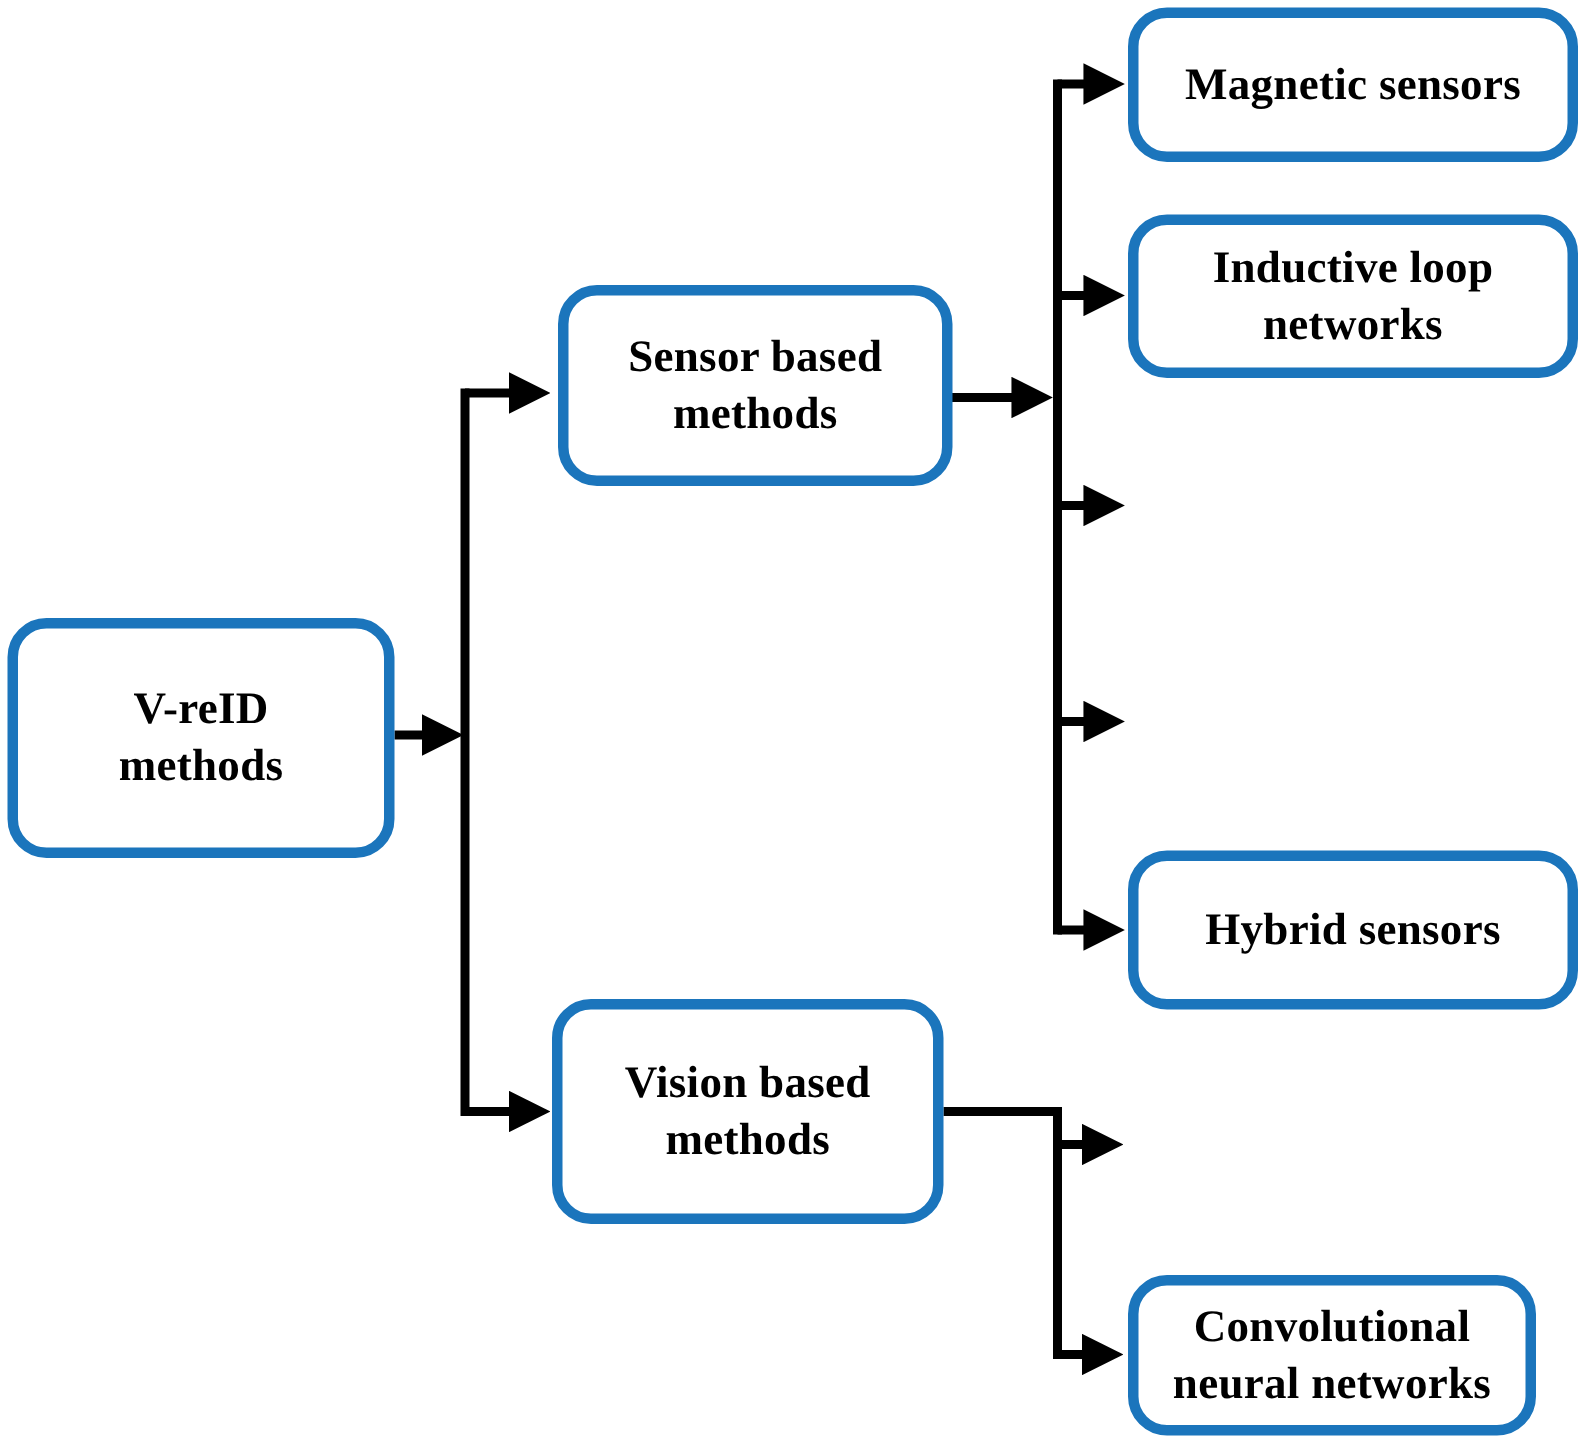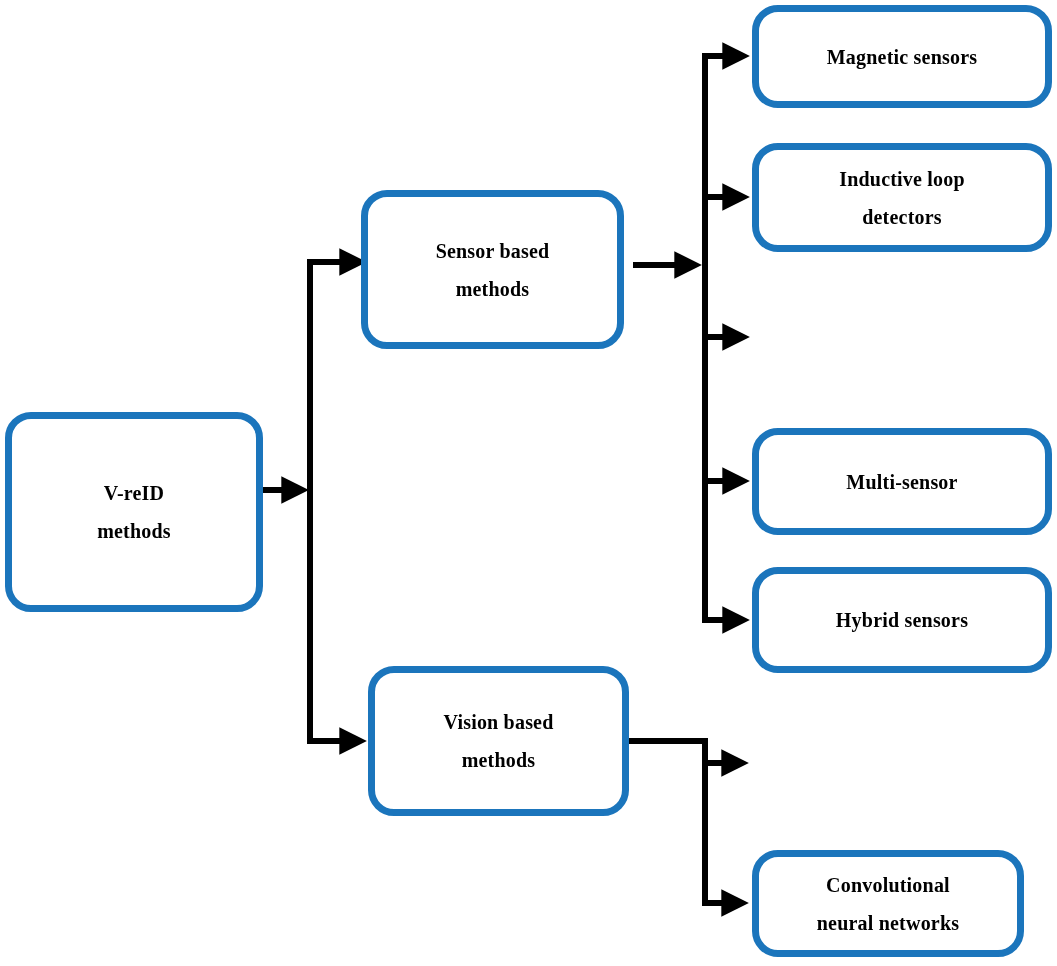--- a/index.html
+++ b/index.html
@@ -37,29 +37,29 @@
     background:var(--bg);
     border:7px solid var(--box-border);
     border-radius:26px;
     display:flex;
     align-items:center;
     justify-content:center;
     text-align:center;
   }
   .node .label{
     font-weight:700;
-    font-size:20px;
+    font-size:30px;
     line-height:38px;
     color:var(--text);
     white-space:pre-line;
     letter-spacing:0.2px;
   }
   
-  .n-root      {left:5px;   top:412px; width:258px; height:200px;font-family:Liberation Serif, serif;}
-  .n-sensor    {left:361px; top:190px; width:263px; height:159px;align-items:center;}
+  .n-root      {left:5px;   top:412px; width:258px; height:160px;font-family:Liberation Serif, serif;}
+  .n-sensor    {left:372px; top:190px; width:263px; height:134px;align-items:center;}
   .n-vision    {left:368px; top:666px; width:261px; height:150px;}
   .n-magnetic  {left:752px; top:5px;   width:300px; height:103px;}
   .n-inductive {left:752px; top:143px; width:300px; height:109px;}
   .n-gps       {left:752px; top:282px; width:300px; height:111px;}
   .n-multi     {left:752px; top:428px; width:300px; height:107px;}
   .n-hybrid    {left:752px; top:567px; width:300px; height:106px;}
   .n-hand      {left:752px; top:710px; width:300px; height:107px;}
   .n-cnn       {left:752px; top:850px; width:272px; height:107px;}
 </style>
 </head>
@@ -111,27 +111,24 @@
     <span class="label">Vision based
 methods</span>
   </div>
 
   <div class="node n-magnetic">
     <span class="label">Magnetic sensors</span>
   </div>
 
   <div class="node n-inductive">
     <span class="label">Inductive loop
-detectors</span>
+networks</span>
   </div>
 
 
-  <div class="node n-multi">
-    <span class="label">Multi-sensor</span>
-  </div>
 
   <div class="node n-hybrid">
     <span class="label">Hybrid sensors</span>
   </div>
 
 
   <div class="node n-cnn">
     <span class="label">Convolutional
 neural networks</span>
   </div>

